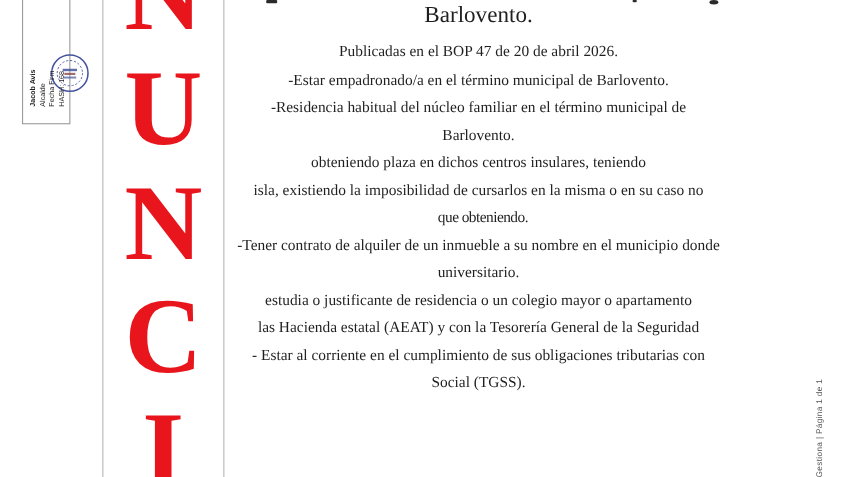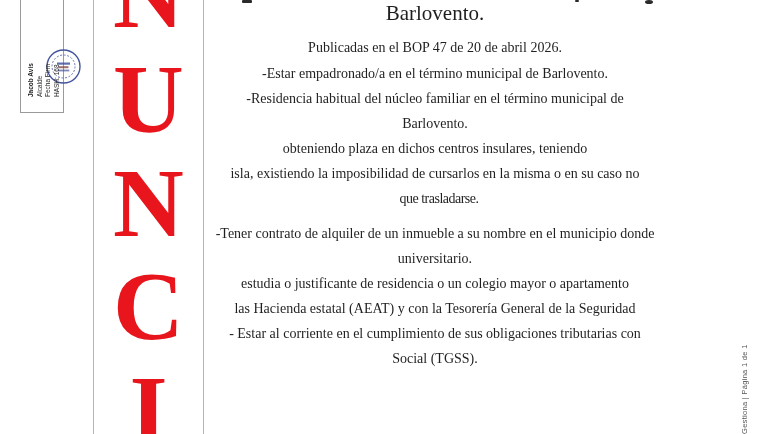--- a/index.html
+++ b/index.html
@@ -89,21 +89,21 @@
   }
   .doc-req {
     margin-top: 20px;
     font-size: 14.5px;
     line-height: 20px;
     font-weight: bold;
     text-align: left;
   }
   .para-list { margin-top: 3px; }
   .para { margin: 0; }
-  .para.extra-gap { margin-top: 10px; }
+  .para.extra-gap { }
   .line {
     font-size: 14px;
     line-height: 25px;
     white-space: nowrap;
     overflow: visible;
     text-align: center;
   }
   .line.indent { padding-left: 8px; }
 
   
@@ -161,21 +161,21 @@
         <div class="para">
           <div class="line last">-Estar empadronado/a en el término municipal de Barlovento.</div>
         </div>
         <div class="para">
           <div class="line" style="word-spacing: 0px;">-Residencia habitual del núcleo familiar en el término municipal de</div>
           <div class="line last">Barlovento.</div>
         </div>
         <div class="para">
           <div class="line" style="word-spacing: 0px;">obteniendo plaza en dichos centros insulares, teniendo</div>
           <div class="line" style="word-spacing: 0px;">isla, existiendo la imposibilidad de cursarlos en la misma o en su caso no</div>
-          <div class="line last indent" style="letter-spacing: -0.5px;">que trasladarse.</div>
+          <div class="line last indent" style="letter-spacing: -0.5px;">que obteniendo.</div>
         </div>
         <div class="para extra-gap">
           <div class="line" style="word-spacing: 0px;">-Tener contrato de alquiler de un inmueble a su nombre en el municipio donde</div>
           <div class="line last">universitario.</div>
           <div class="line" style="word-spacing: 0px;">estudia o justificante de residencia o un colegio mayor o apartamento</div>
         </div>
         <div class="para">
           <div class="line" style="word-spacing: 0px;">las Hacienda estatal (AEAT) y con la Tesorería General de la Seguridad</div>
           <div class="line" style="word-spacing: 0px;">- Estar al corriente en el cumplimiento de sus obligaciones tributarias con</div>
           <div class="line last">Social (TGSS).</div>

